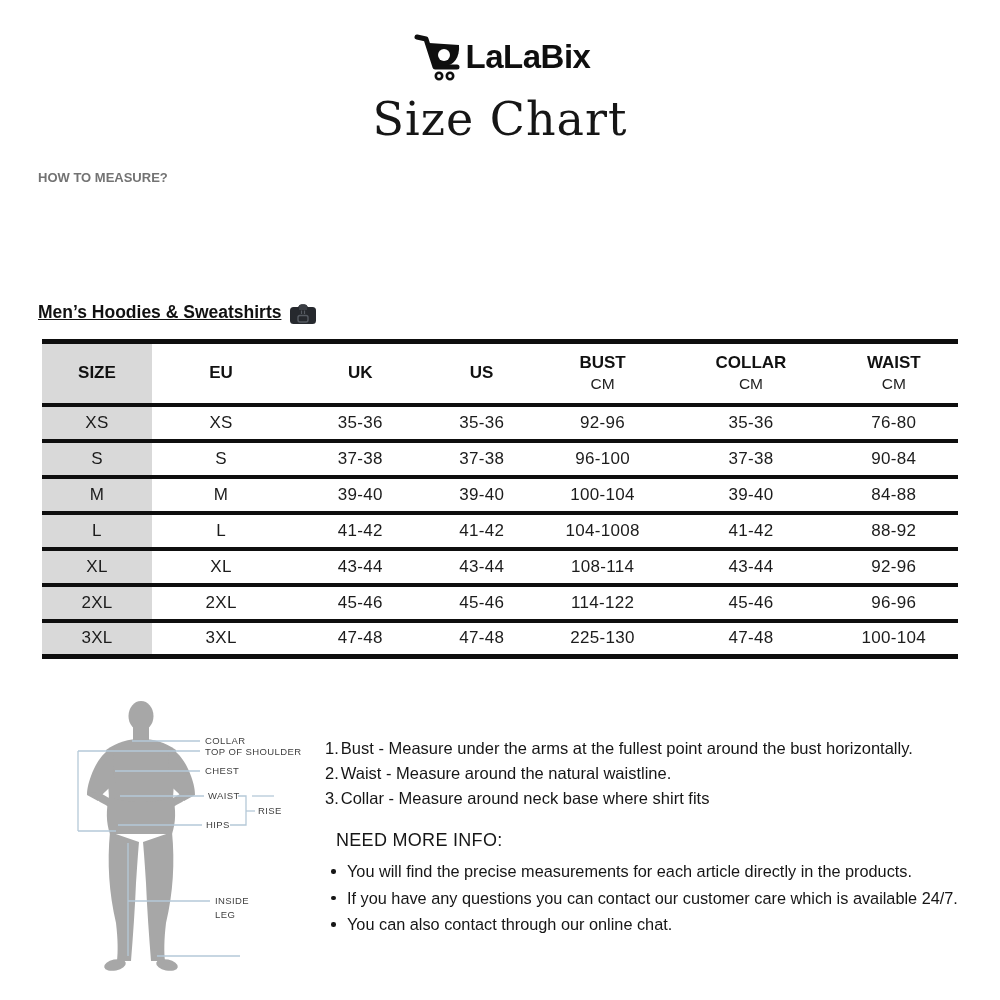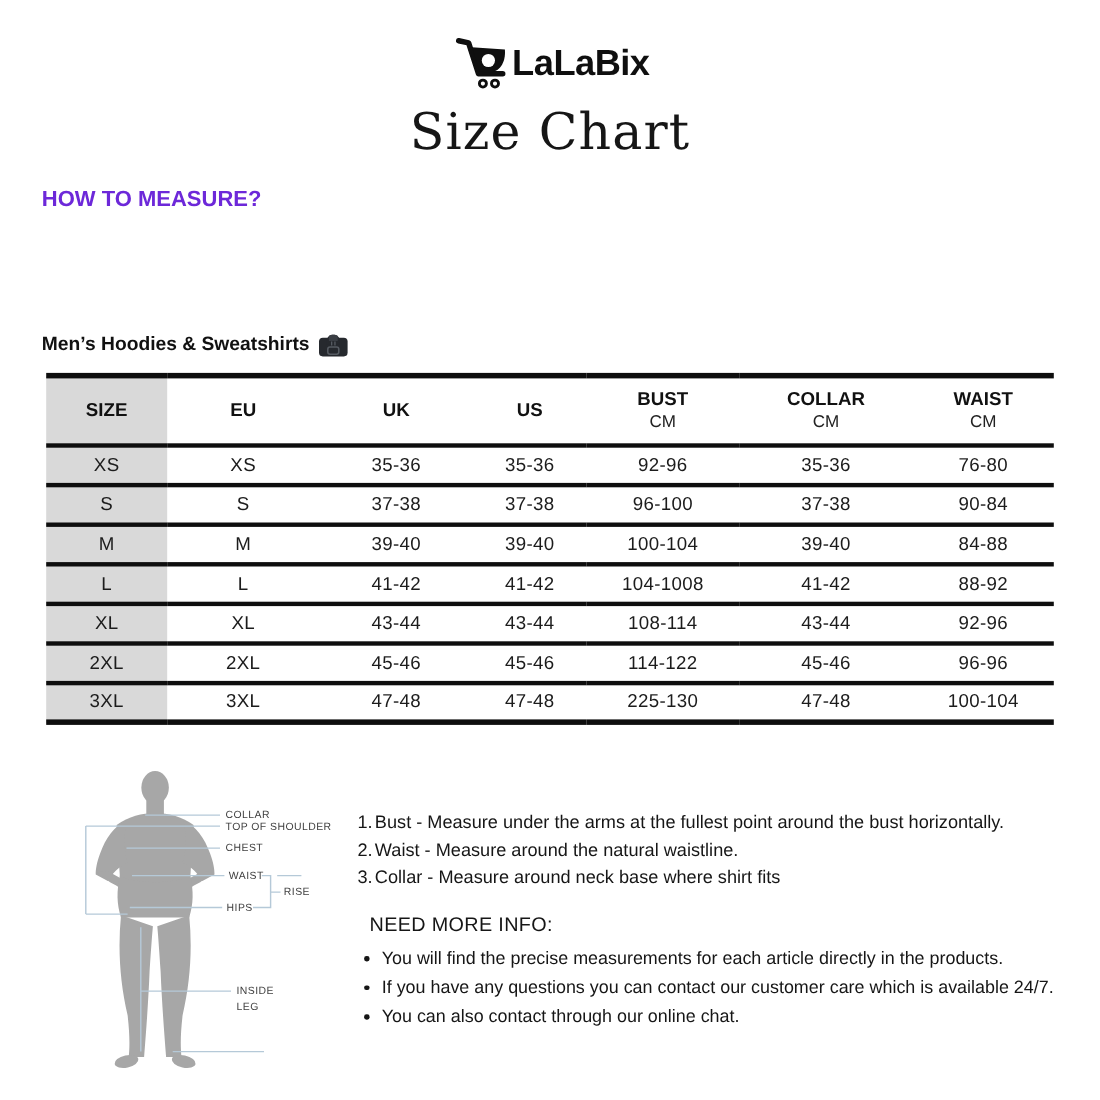--- a/index.html
+++ b/index.html
@@ -11,28 +11,28 @@
   
   .logo-row { position:absolute; top:30px; left:0; width:100%; display:flex; justify-content:center; align-items:center; gap:2px; }
   .logo-cart { width:54px; height:54px; }
   .brand { font-size:33px; font-weight:700; letter-spacing:-0.5px; color:#0f0f0f; }
 
   
   .page-title { position:absolute; top:92px; left:0; width:100%; text-align:center;
     font-family:"DejaVu Serif", serif; font-size:46px; font-weight:500; color:#161616; letter-spacing:1px; }
 
   
-  .how-heading { position:absolute; top:170px; left:38px; font-size:20px; font-weight:700; color:#6d28d9; }
+  .how-heading { position:absolute; top:170px; left:38px; font-size:13px; font-weight:700; color:#737373; }
   .how-list { position:absolute; top:202px; left:70px; list-style:none; }
   .how-list li { position:relative; padding-left:21px; font-size:16.5px; line-height:27px; color:#161616; }
   .how-list li::before { content:""; position:absolute; left:4px; top:11px; width:5px; height:5px; border-radius:50%; background:#161616; }
 
   
   .cat-heading { position:absolute; top:299px; left:38px; font-size:17.5px; font-weight:700; color:#111;
-    display:flex; align-items:center; gap:7px; }
+    display:flex; align-items:center; gap:7px;text-decoration:underline; }
   .hoodie-ic { width:30px; height:27px; }
 
   
   .size-table-wrap { position:absolute; top:339px; left:42px; width:916px; }
   table { width:100%; border-collapse:collapse; border-top:5px solid #0e0e0e; border-bottom:5px solid #0e0e0e; }
   th, td { text-align:center; vertical-align:middle; border-bottom:4px solid #0e0e0e; }
   tbody tr:last-child td { border-bottom:none; }
   th { height:63px; font-size:17px; font-weight:700; color:#111; }
   td { height:36px; font-size:17px; font-weight:400; color:#1c1c1c; letter-spacing:0.3px; }
   th:first-child, td:first-child { background:#d9d9d9; }

